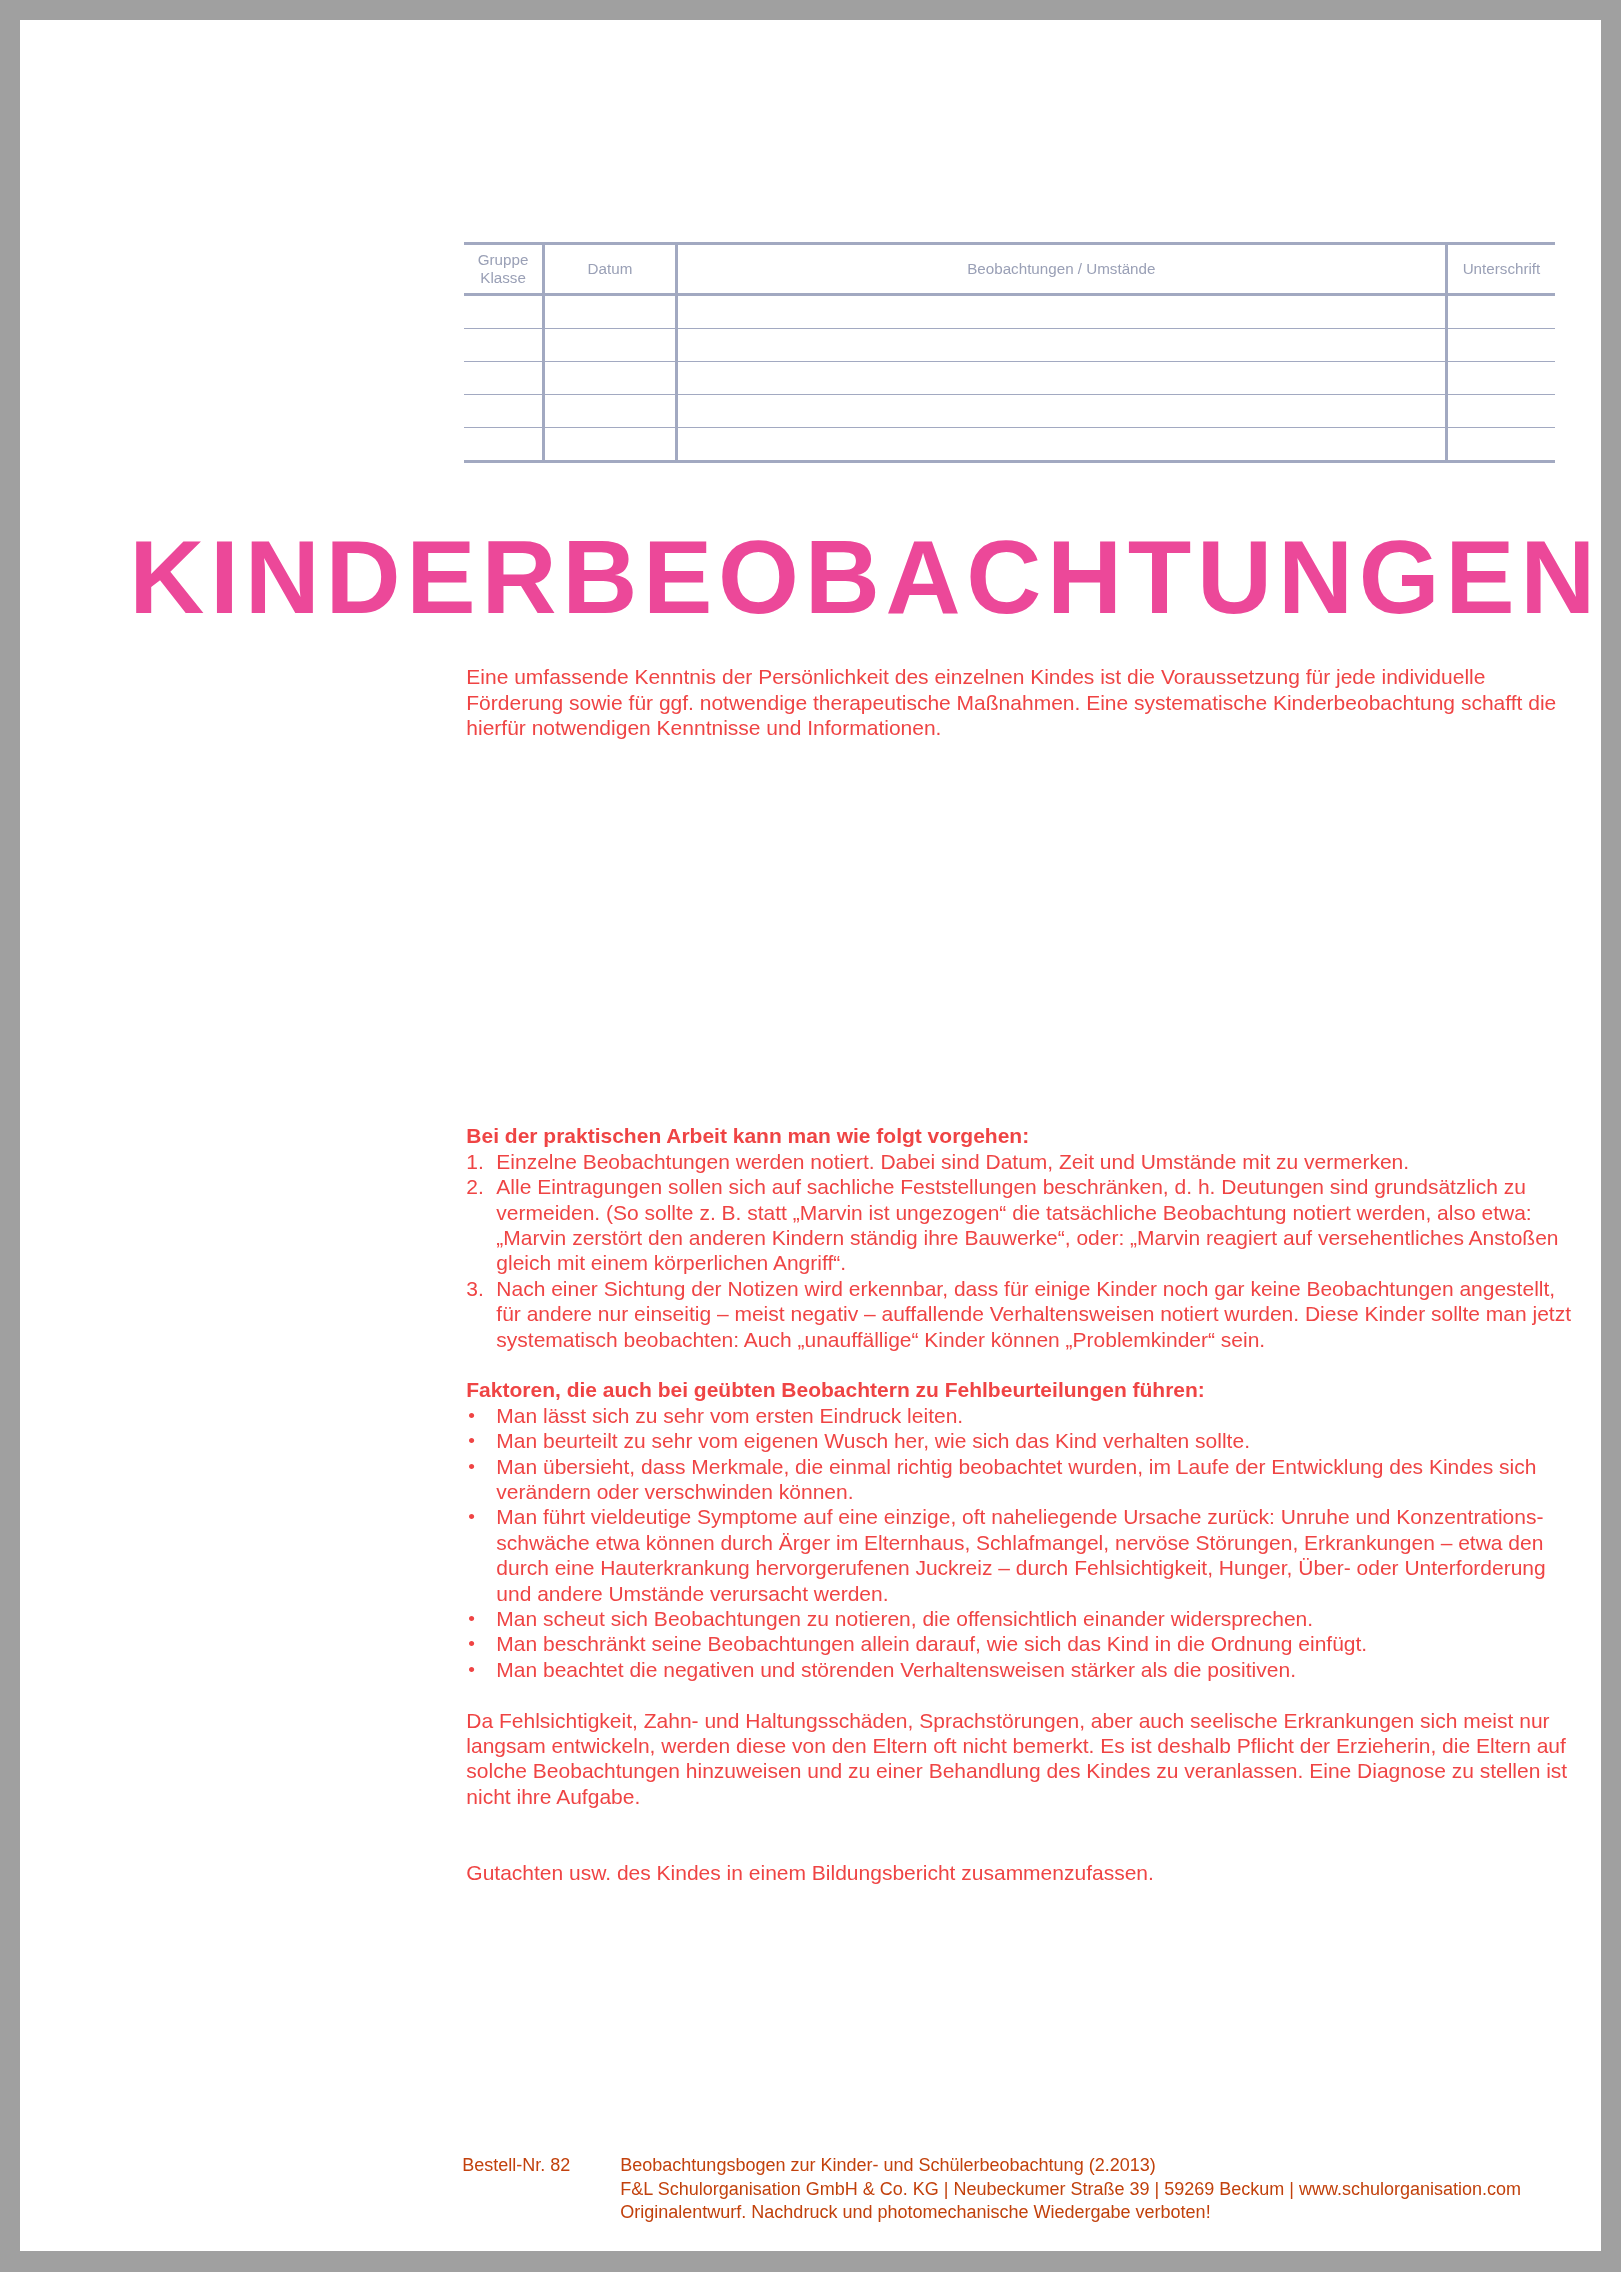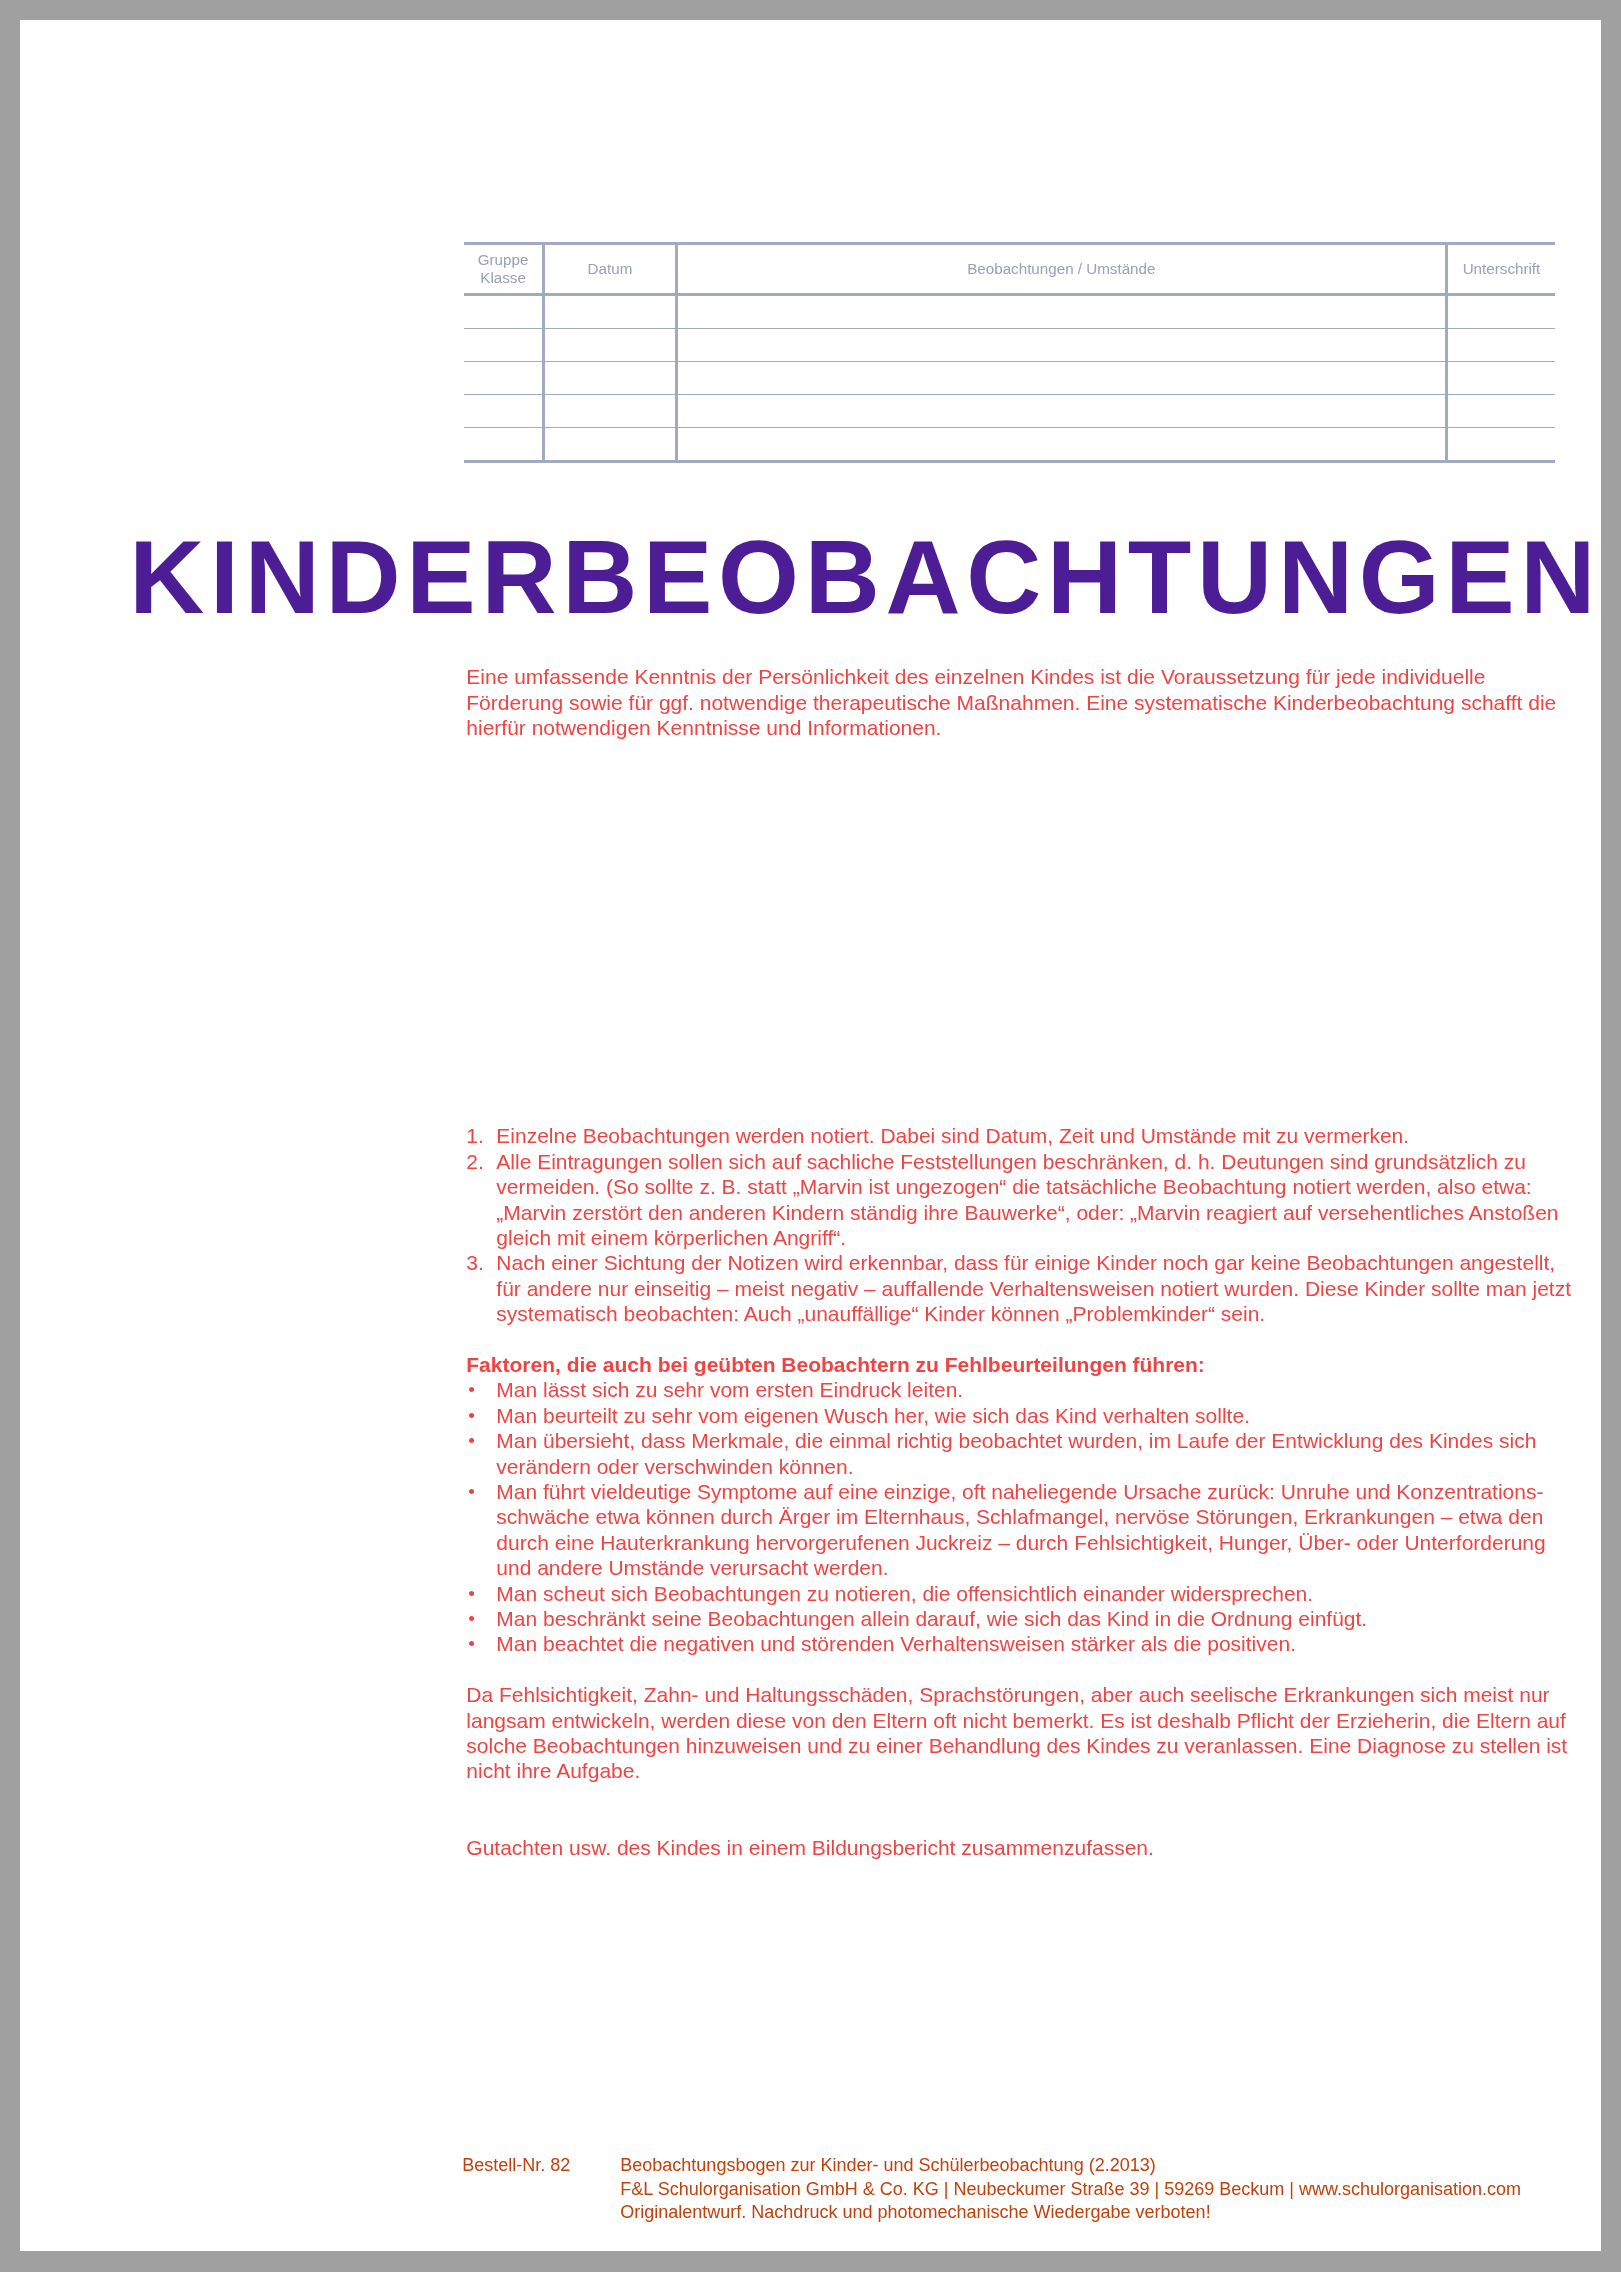--- a/index.html
+++ b/index.html
@@ -64,21 +64,21 @@
     .main-title {
       position: absolute;
       left: 109px;  
       top: 494px;
       width: 1435px;
       margin: 0;
       font-size: 104px;
       font-weight: bold;
       letter-spacing: 5.7px;
       line-height: 127px;
-      color: #4c1d95;
+      color: #ec4899;
       white-space: nowrap;
     }
 
     
     .content {
       position: absolute;
       left: 446px; 
       width: 1105px;
       font-size: 21px;
       line-height: 25.4px;
@@ -179,20 +179,21 @@
     </tbody>
   </table>
 
   <h1 class="main-title">KINDERBEOBACHTUNGEN</h1>
 
   <div class="content intro">
     <p>Eine umfassende Kenntnis der Persönlichkeit des einzelnen Kindes ist die Voraussetzung für jede individuelle Förderung sowie für ggf. notwendige therapeutische Maßnahmen. Eine systematische Kinderbeobachtung schafft die hierfür notwendigen Kenntnisse und Informationen.</p>
   </div>
 
   <div class="content section">
+    <p class="heading">Bei der praktischen Arbeit kann man wie folgt vorgehen:</p>
     <ol class="numbered">
       <li>
         <span class="marker">1.</span>
         <span>Einzelne Beobachtungen werden notiert. Dabei sind Datum, Zeit und Umstände mit zu vermerken.</span>
       </li>
       <li>
         <span class="marker">2.</span>
         <span>Alle Eintragungen sollen sich auf sachliche Feststellungen beschränken, d. h. Deutungen sind grundsätzlich zu vermeiden. (So sollte z. B. statt „Marvin ist ungezogen“ die tatsächliche Beobachtung notiert werden, also etwa: „Marvin zerstört den anderen Kindern ständig ihre Bauwerke“, oder: „Marvin reagiert auf versehentliches Anstoßen gleich mit einem körperlichen Angriff“.</span>
       </li>
       <li>

